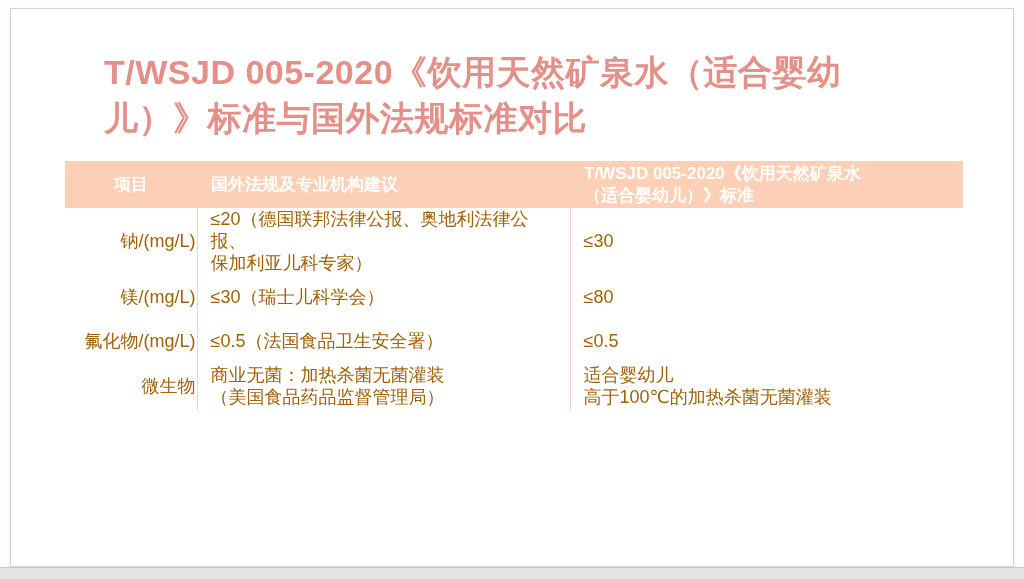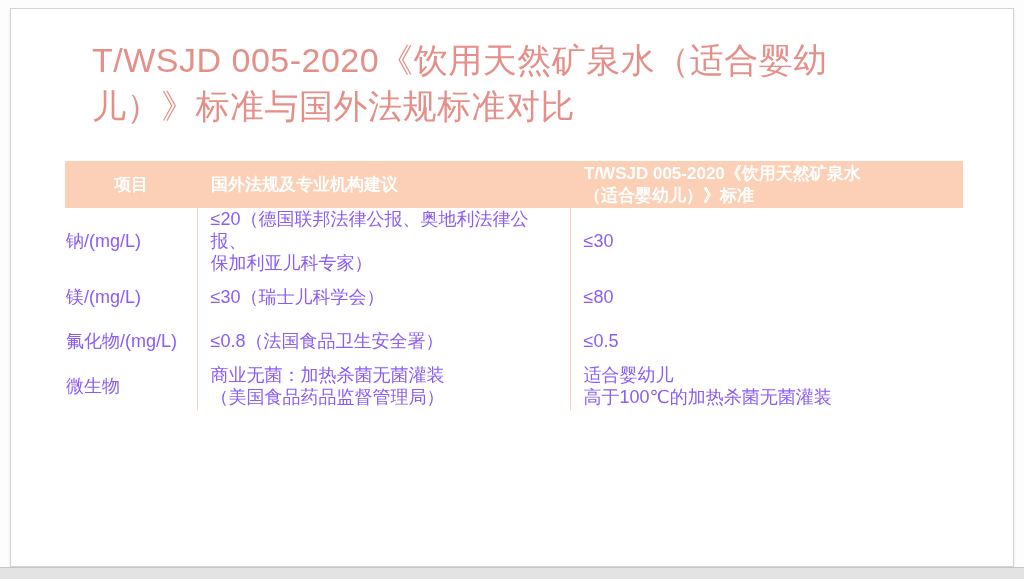--- a/index.html
+++ b/index.html
@@ -34,23 +34,23 @@
     height: 557px;
     background: #ffffff;
     border: 1px solid #d4d4d4;
     box-shadow: 0 2px 2px rgba(0,0,0,0.12);
   }
   .title {
     position: absolute;
     left: 77px;
     top: 24px;
     width: 880px;
-    margin: 4px;
+    margin: 16px;
     font-size: 34px;
-    font-weight: normal;
+    font-weight: bold;
     color: #e48f88;
     line-height: 1.36;
     white-space: pre-line;
     letter-spacing: 0.5px;
   }
   .cmp-table {
     position: absolute;
     left: 54px;
     top: 152px;
     width: 898px;
@@ -72,26 +72,26 @@
   }
   .cmp-table th.th-item { text-align: center; margin-top: 48px; }
   .cmp-table th.th-foreign,
   .cmp-table th.th-standard {
     text-align: left;
     padding-left: 14px;
     padding-right: 6px;
   }
   .cmp-table td {
     font-size: 18px;
-    color: #8b5cf6;
+    color: #a16207;
     vertical-align: middle;
     white-space: pre-line;
     line-height: 1.22;
   }
-  .cmp-table td.td-item { text-align: left; }
+  .cmp-table td.td-item { text-align: right; }
   .cmp-table td.td-foreign,
   .cmp-table td.td-standard {
     text-align: left;
     padding-left: 13px;
     padding-right: 6px;
     border-left: 1px solid #f6d3c2;
   }
   .cmp-table tbody tr:nth-child(1) { height: 54px; }
   .cmp-table tbody tr:nth-child(2) { height: 44px; }
   .cmp-table tbody tr:nth-child(3) { height: 44px; }
@@ -129,21 +129,21 @@
 保加利亚儿科专家）</td>
           <td class="td-standard">≤30</td>
         </tr>
         <tr>
           <td class="td-item">镁/(mg/L)</td>
           <td class="td-foreign">≤30（瑞士儿科学会）</td>
           <td class="td-standard">≤80</td>
         </tr>
         <tr>
           <td class="td-item">氟化物/(mg/L)</td>
-          <td class="td-foreign">≤0.8（法国食品卫生安全署）</td>
+          <td class="td-foreign">≤0.5（法国食品卫生安全署）</td>
           <td class="td-standard">≤0.5</td>
         </tr>
         <tr>
           <td class="td-item">微生物</td>
           <td class="td-foreign">商业无菌：加热杀菌无菌灌装
 （美国食品药品监督管理局）</td>
           <td class="td-standard">适合婴幼儿
 高于100℃的加热杀菌无菌灌装</td>
         </tr>
       </tbody>

